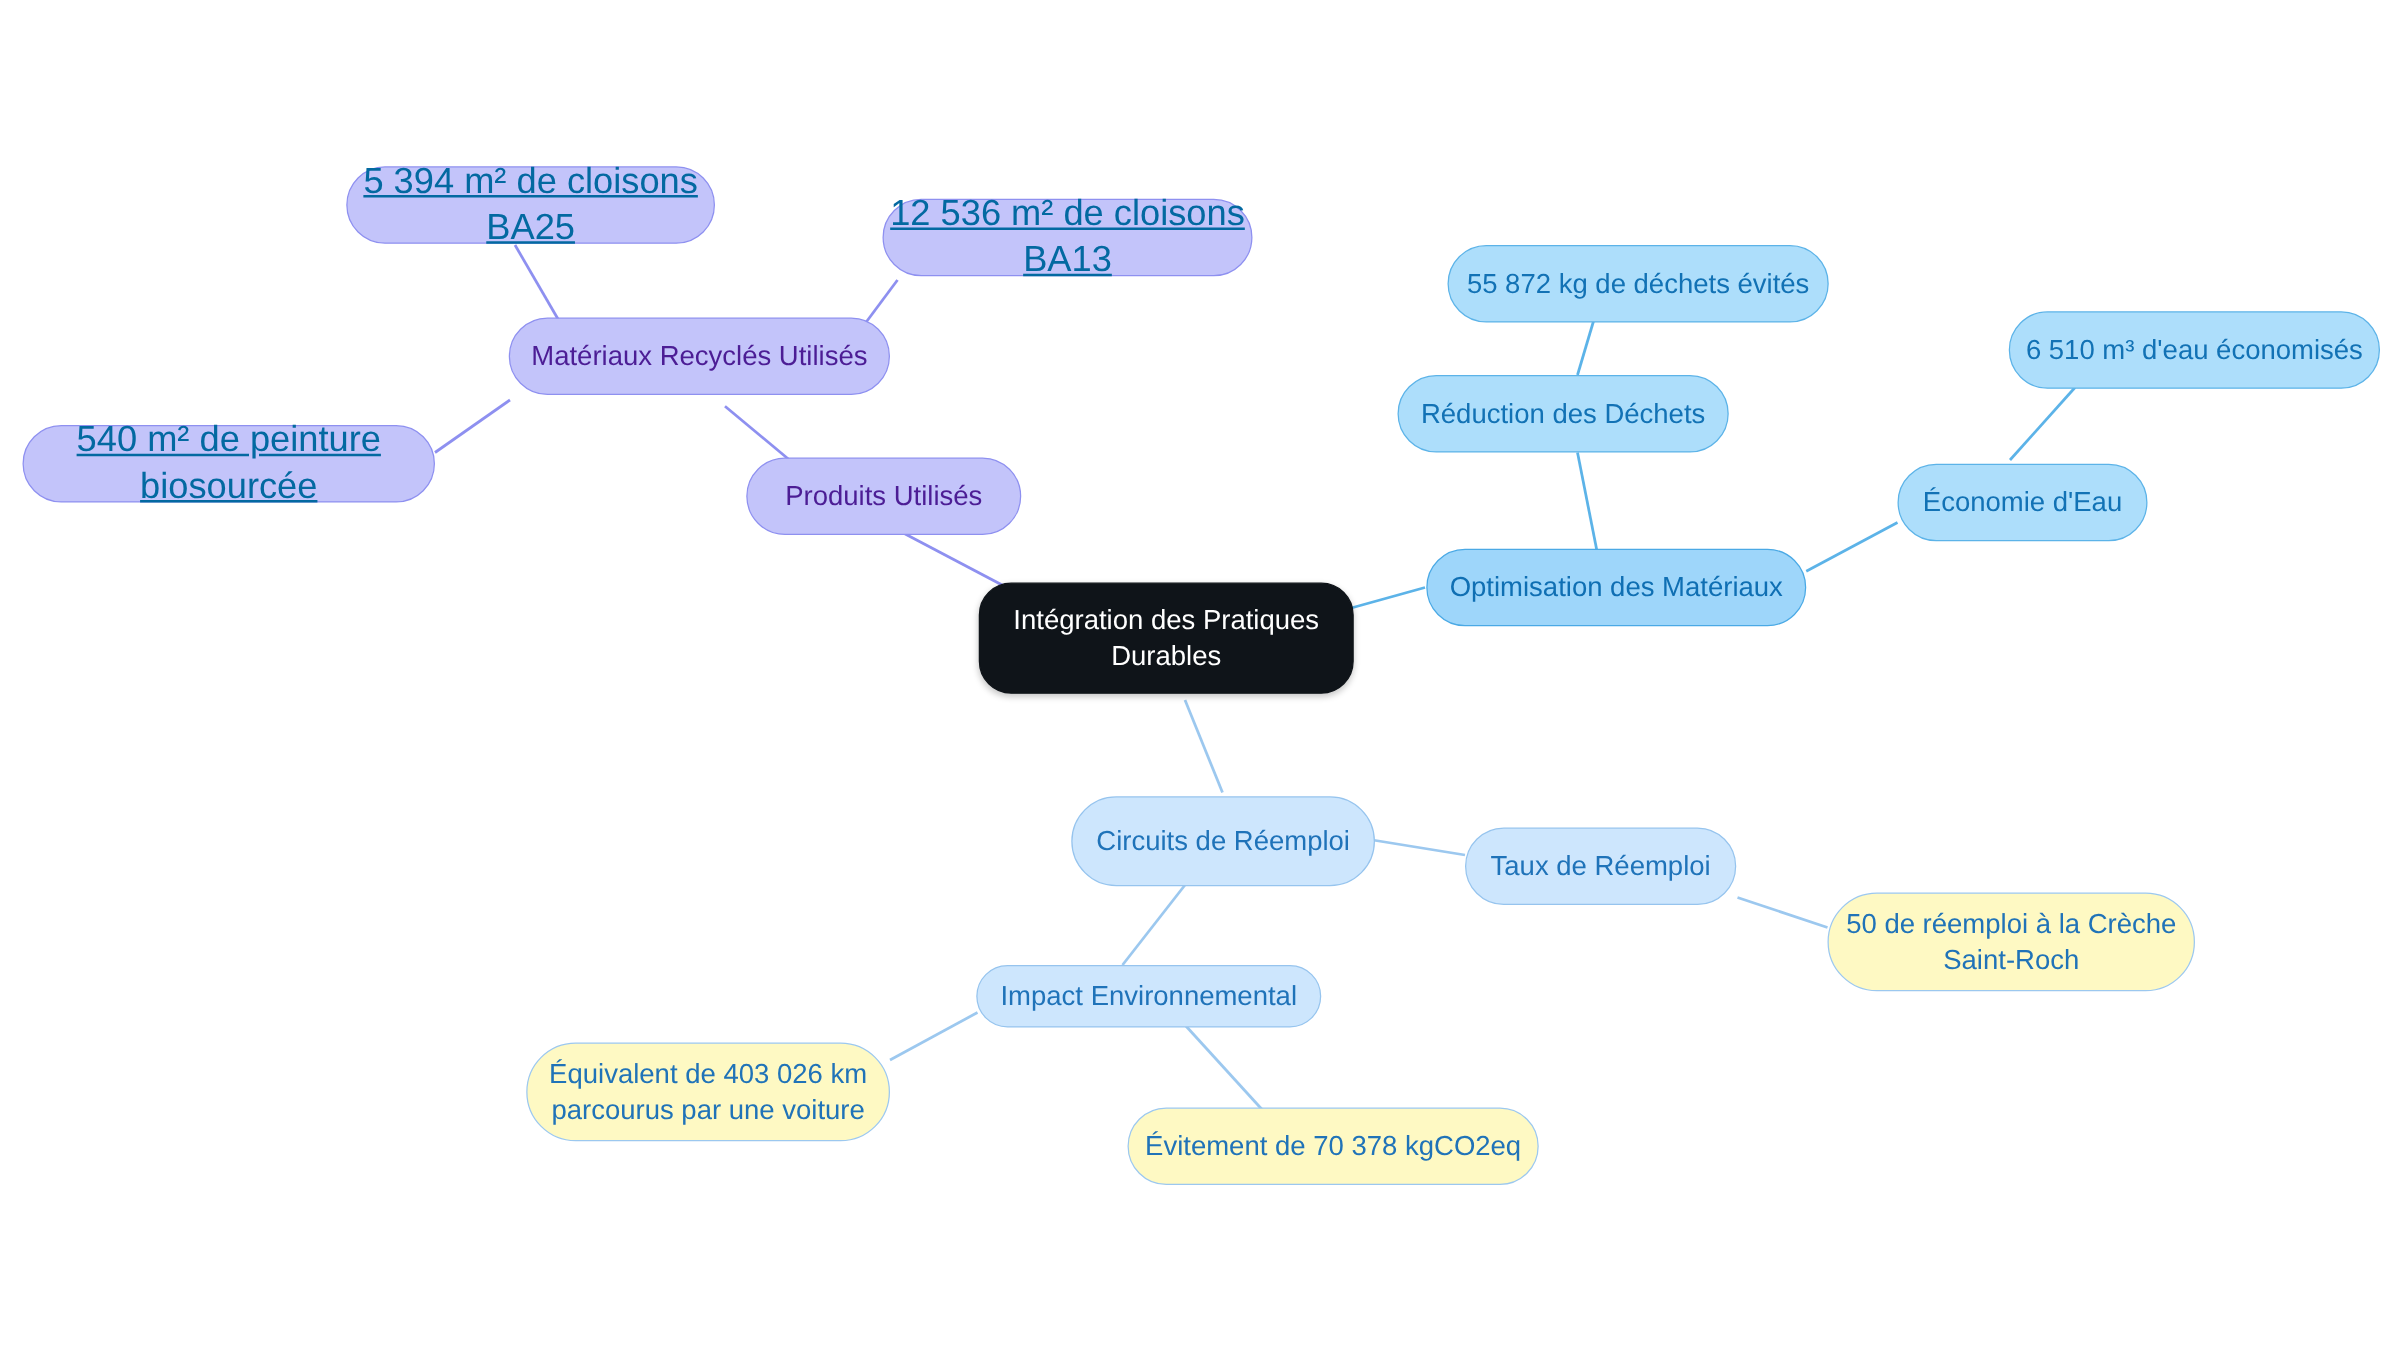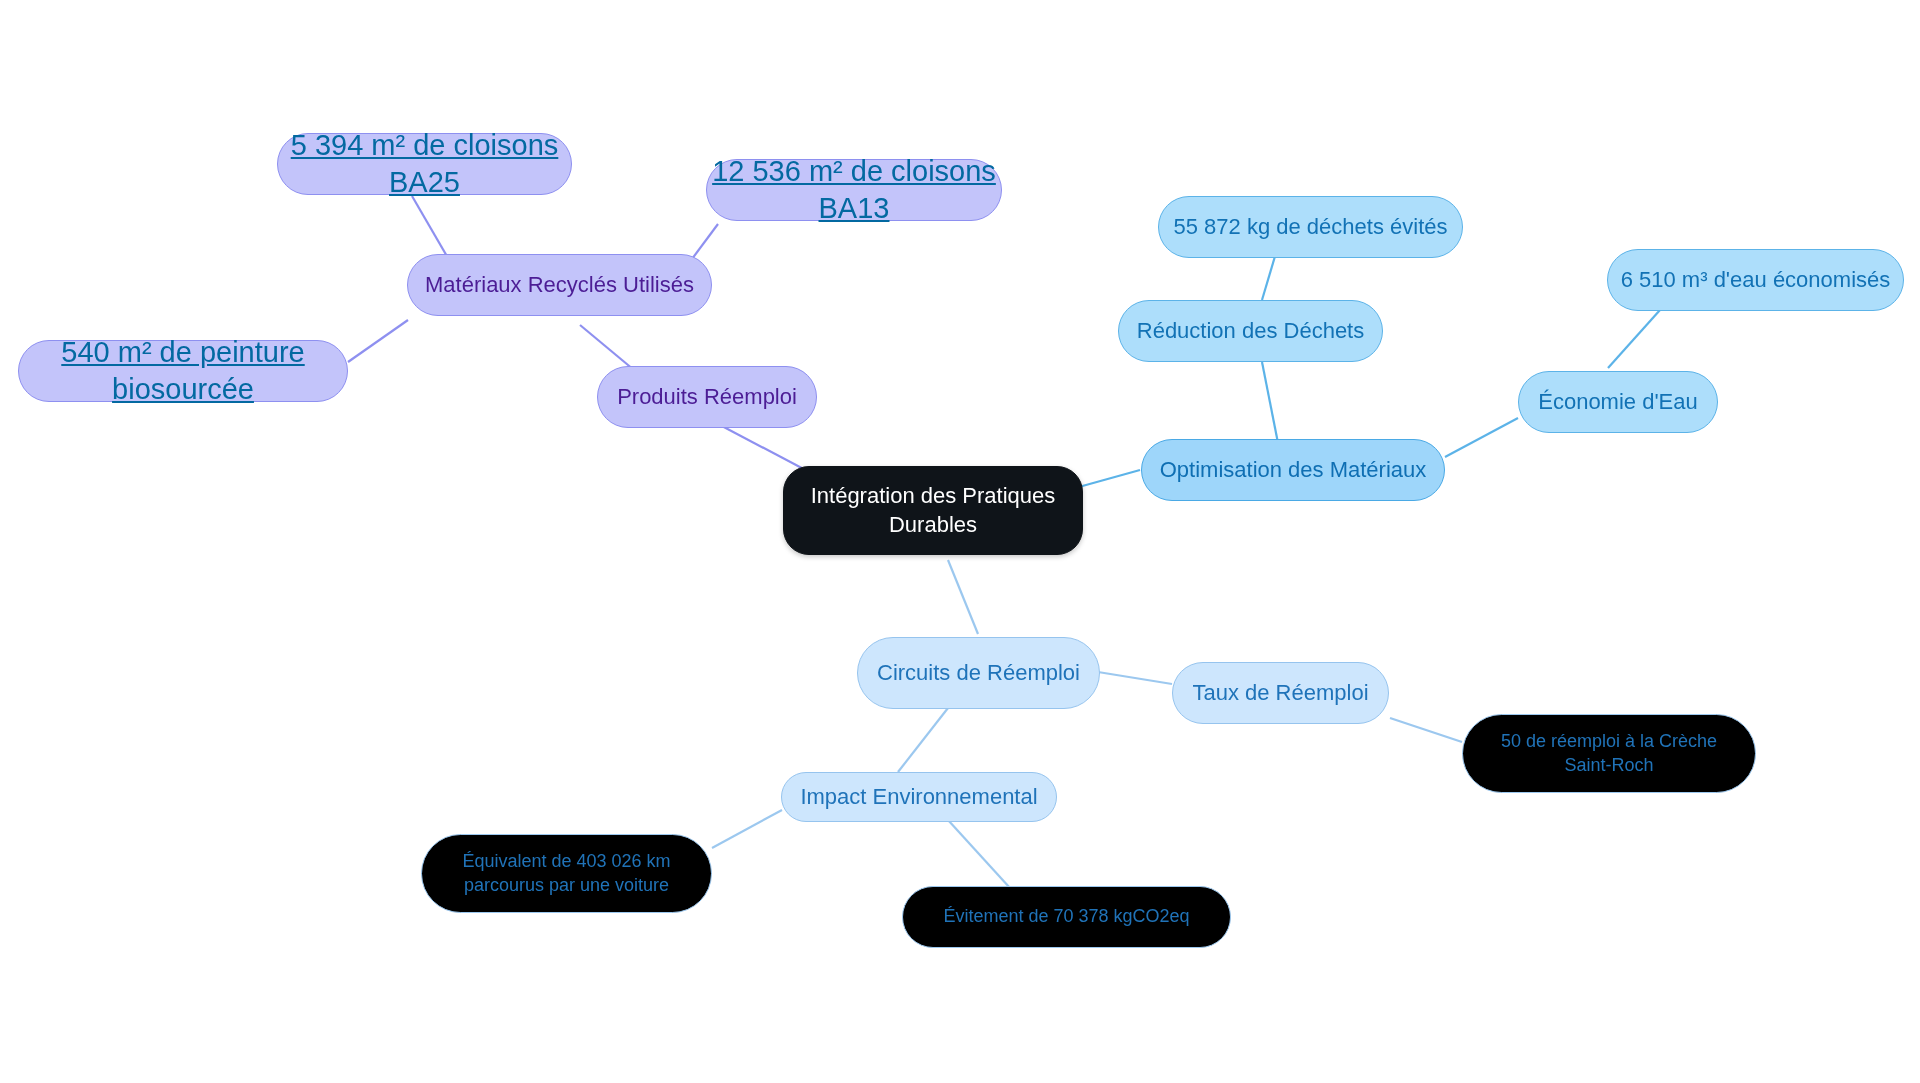--- a/index.html
+++ b/index.html
@@ -65,24 +65,24 @@
     color: #1272b5;
     font-size: 22px;
   }
   .node-cyan-branch {
     background: #9ed6fa;
     border-color: #4aa9e5;
     color: #0f6fb3;
     font-size: 22px;
   }
   .node-pale {
-    background: #000000;
+    background: #fef9c3;
     border-color: #9cc8ef;
     color: #2073b8;
-    font-size: 18px;
+    font-size: 22px;
   }
   .node-pale-branch {
     background: #cde6fd;
     border-color: #96c4ee;
     color: #1f73b9;
     font-size: 22px;
   }
 </style>
 </head>
 <body>
@@ -120,21 +120,21 @@
     <path d="M 948 708 L 898 772" stroke="#9cc8ef" stroke-width="2.2" fill="none"></path>
 
     <path d="M 782 810 L 712 848" stroke="#9cc8ef" stroke-width="2.2" fill="none"></path>
 
     <path d="M 948 820 L 1010 888" stroke="#9cc8ef" stroke-width="2.2" fill="none"></path>
   </svg>
 
   <div class="node node-root" style="left:783px; top:466px; width:300px; height:89px;">Intégration des Pratiques
 Durables</div>
 
-  <div class="node node-purple-branch" style="left:597px; top:366px; width:220px; height:62px;">Produits Réemploi</div>
+  <div class="node node-purple-branch" style="left:597px; top:366px; width:220px; height:62px;">Produits Utilisés</div>
 
   <div class="node node-purple-branch" style="left:407px; top:254px; width:305px; height:62px;">Matériaux Recyclés Utilisés</div>
 
   <div class="node node-purple" style="left:277px; top:133px; width:295px; height:62px;">5 394 m² de cloisons BA25</div>
 
   <div class="node node-purple" style="left:706px; top:159px; width:296px; height:62px;">12 536 m² de cloisons BA13</div>
 
   <div class="node node-purple" style="left:18px; top:340px; width:330px; height:62px;">540 m² de peinture biosourcée</div>
 
   <div class="node node-cyan-branch" style="left:1141px; top:439px; width:304px; height:62px;">Optimisation des Matériaux</div>

